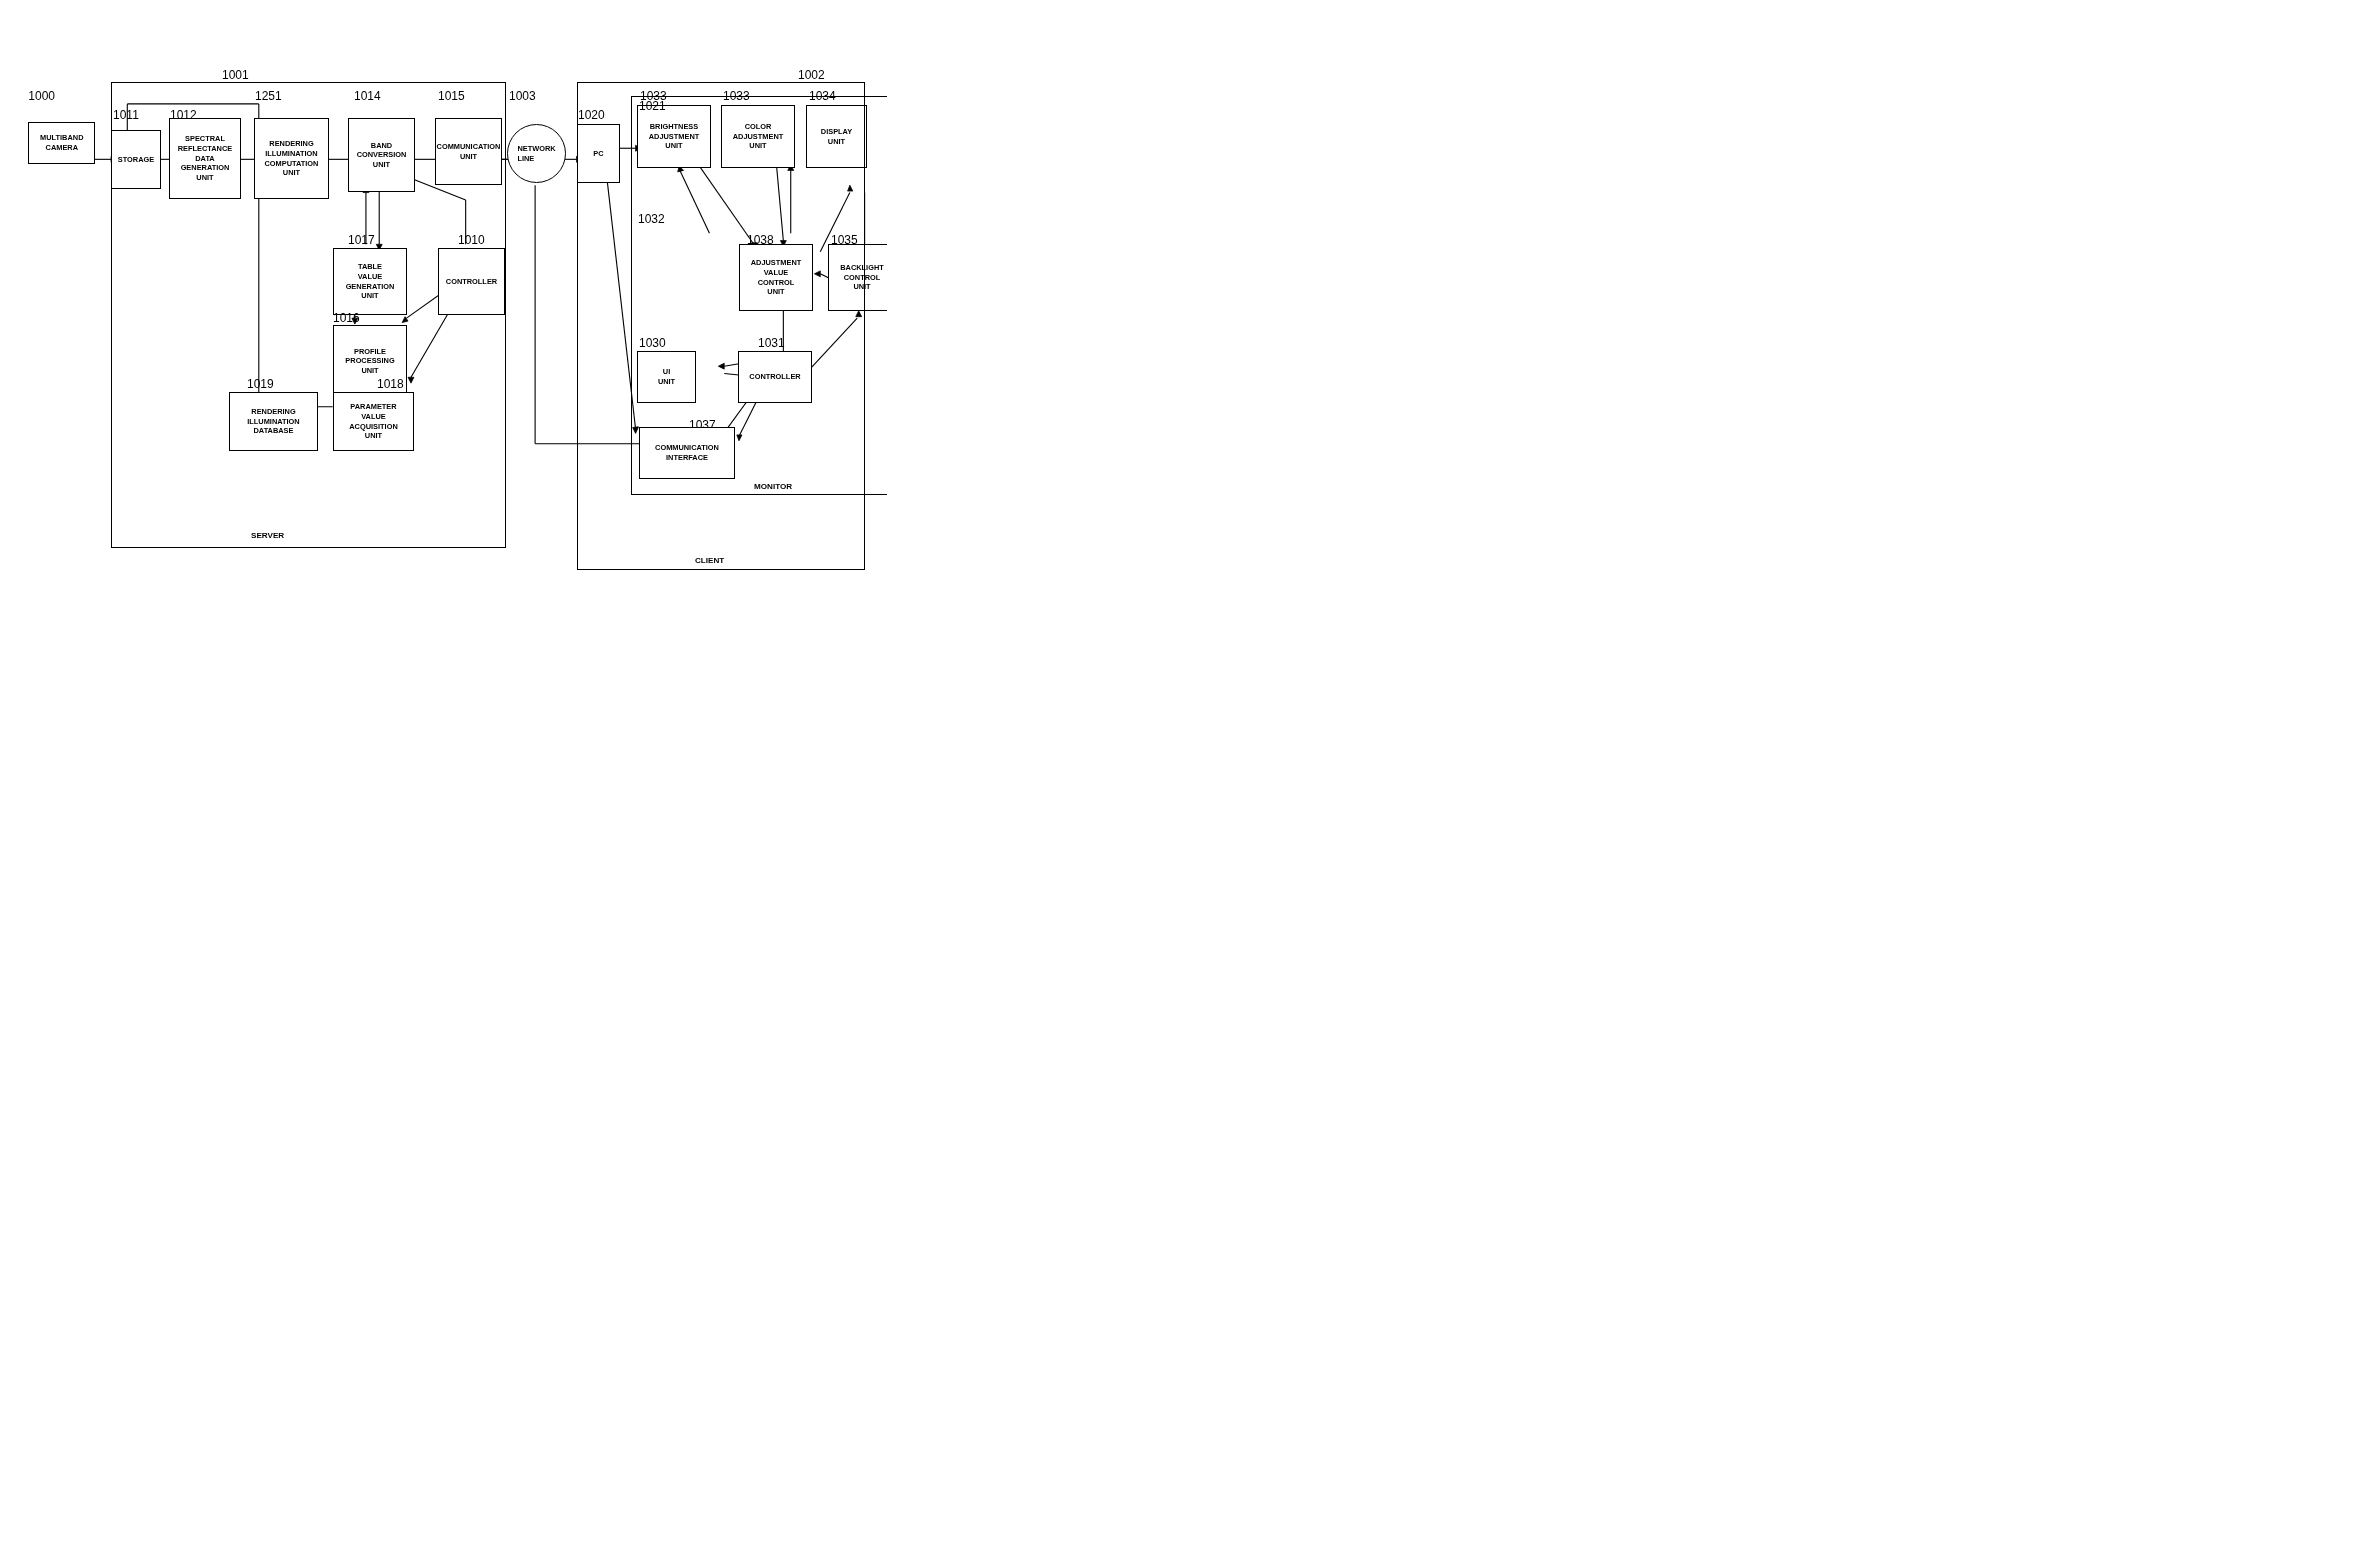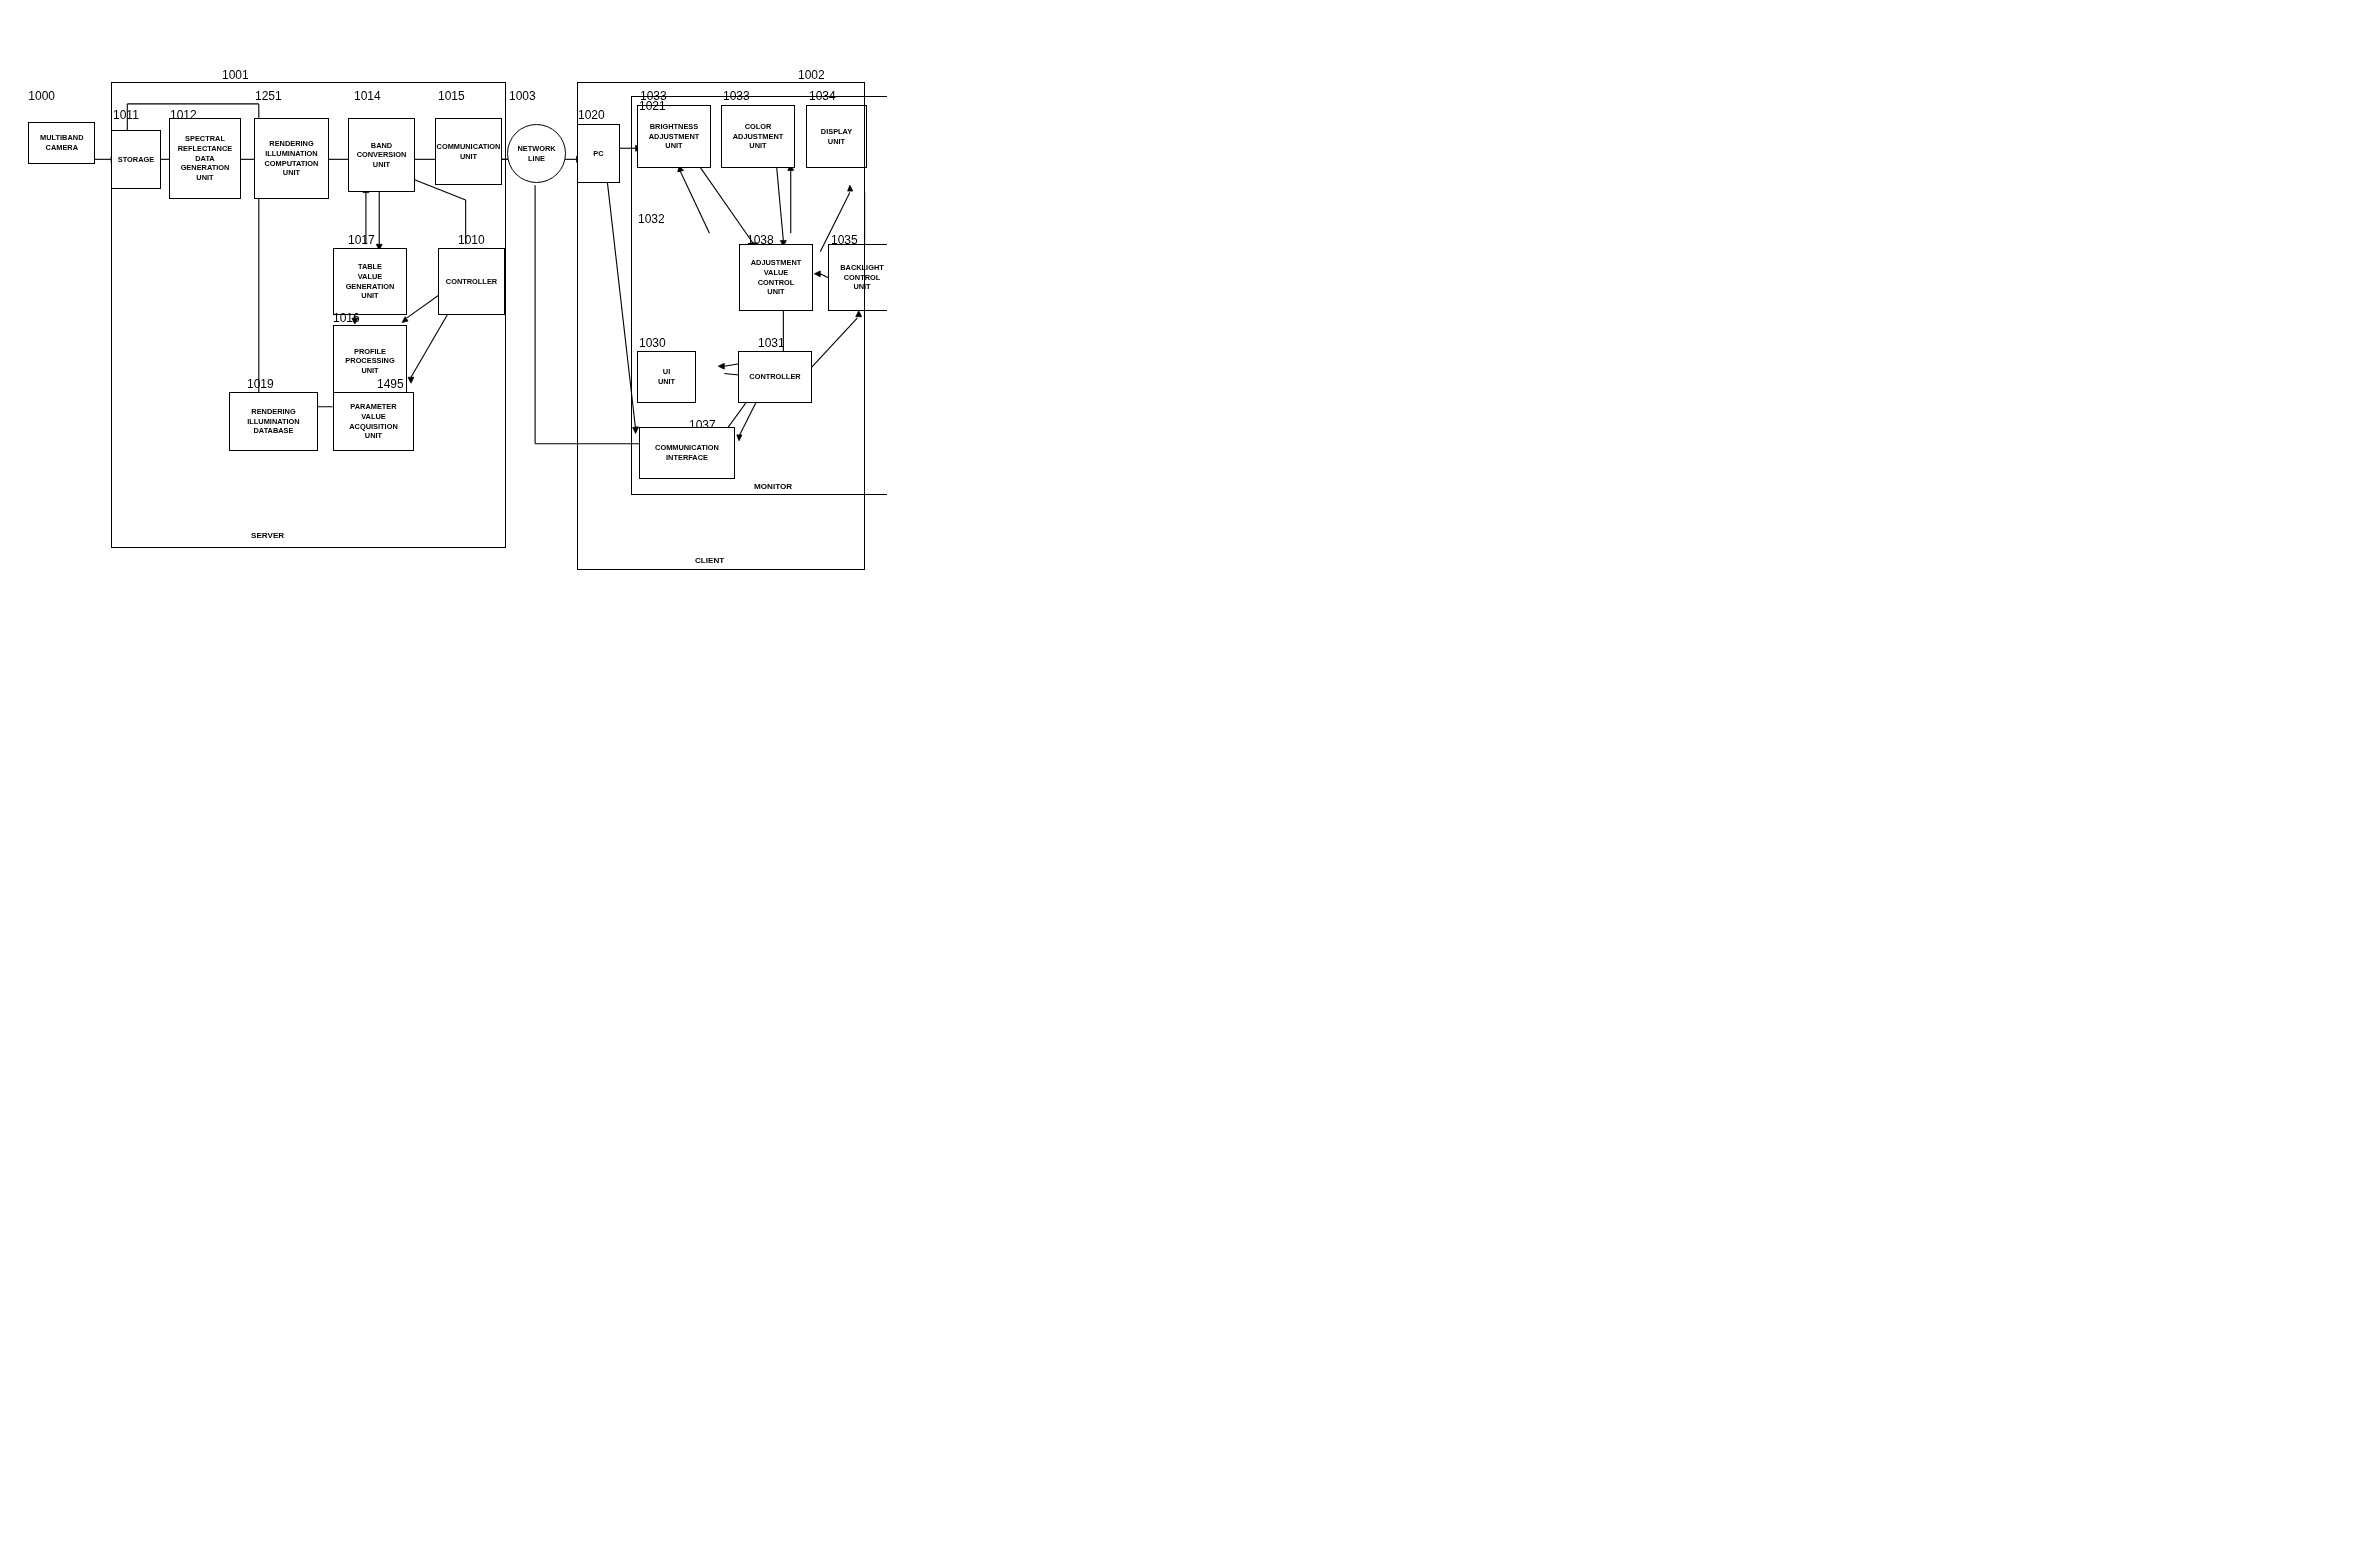--- a/index.html
+++ b/index.html
@@ -30,21 +30,20 @@
       padding: 3px;
     }
     .box-rounded {
       position: absolute;
       border: 1.5px solid #000;
       border-radius: 50%;
       background: #fff;
       display: flex;
       align-items: center;
       justify-content: center;
-      text-align: center;
       font-size: 7.4px;
       font-weight: bold;
       line-height: 1.3;
       padding: 3px;
     }
     .container-box {
       position: absolute;
       border: 1.5px solid #000;
       background: transparent;
     }
@@ -237,21 +236,21 @@
   <div class="box" style="left:423px; top:233px; width:67px; height:67px">
     <span>CONTROLLER</span>
   </div>
 
   <span class="ref-label" style="left:318px; top:296px">1016</span>
 
   <div class="box" style="left:318px; top:310px; width:74px; height:72px">
     <span>PROFILE<br>PROCESSING<br>UNIT</span>
   </div>
 
-  <span class="ref-label" style="left:362px; top:362px">1495</span>
+  <span class="ref-label" style="left:362px; top:362px">1018</span>
 
   <div class="box" style="left:318px; top:377px; width:81px; height:59px">
     <span>PARAMETER<br>VALUE<br>ACQUISITION<br>UNIT</span>
   </div>
 
   <span class="ref-label" style="left:232px; top:362px">1019</span>
 
   <div class="box" style="left:214px; top:377px; width:89px; height:59px">
     <span>RENDERING<br>ILLUMINATION<br>DATABASE</span>
   </div>

